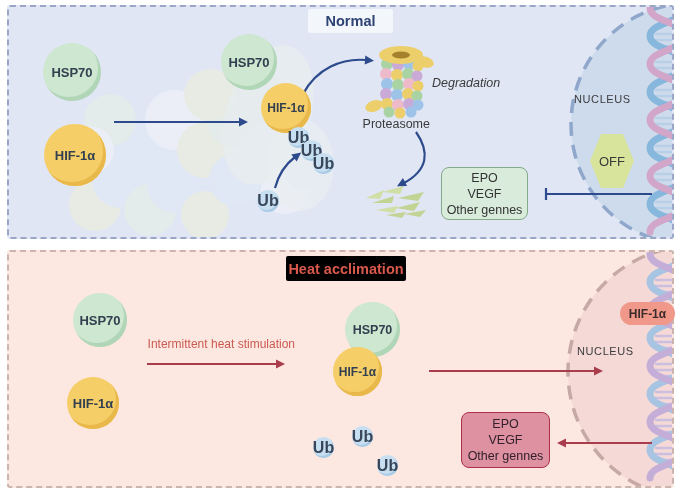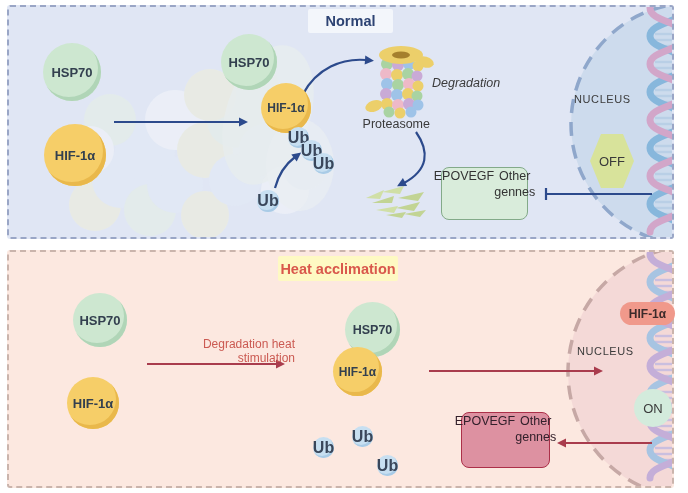--- a/index.html
+++ b/index.html
@@ -10,24 +10,24 @@
   #panel-heat{left:7px;top:250px;width:667px;height:238px;background:#fce8e0;border-color:#cab4ac;}
   .layer{position:absolute;left:0;top:0;width:688px;height:493px;pointer-events:none;}
   .circle{position:absolute;border-radius:50%;display:flex;align-items:center;justify-content:center;
           font-weight:700;color:#33404f;}
   .hsp{background:#cde7d0;box-shadow:inset -3px -4px 0 #b0d5b7;font-size:13px;}
   .hif{background:#f6ce68;box-shadow:inset -3px -4px 0 #e9b84b;font-size:13px;}
   .ub{background:#c7dff1;box-shadow:inset -1.5px -2px 0 #a9cbe6;font-size:16px;font-weight:700;color:#39465a;}
   .panel-title{position:absolute;display:flex;align-items:center;justify-content:center;
                font-weight:700;font-size:14.5px;border-radius:2px;}
   #title-normal{left:308px;top:9px;width:85px;height:24px;background:#f3f6fb;color:#2d4373;}
-  #title-heat{left:278px;top:256px;width:120px;height:25px;background:#fef9c3;color:#d9584c;}
+  #title-heat{left:286px;top:256px;width:120px;height:25px;background:#000000;color:#d9584c;}
   .caption{position:absolute;font-size:12.5px;color:#3a3a3a;text-align:right;}
   .genes-box{position:absolute;border-radius:8px;text-align:center;font-size:12.5px;line-height:16px;
-             display:flex;flex-direction:row;justify-content:center;font-weight:500;}
+             display:flex;flex-direction:column;justify-content:center;font-weight:500;}
   #genes-normal{left:441px;top:167px;width:85px;height:51px;background:#d9ecdb;border:1.5px solid #83aa89;color:#333;}
   #genes-heat{left:461px;top:412px;width:87px;height:54px;background:#dd91a1;border:1.5px solid #ac3049;color:#33202b;}
   .nucleus-label{position:absolute;font-size:11px;letter-spacing:0.6px;color:#3b3b3b;font-weight:500;}
   #off-hex{left:590px;top:134px;width:44px;height:54px;background:#d8e39b;
            clip-path:polygon(0% 50%,25% 0%,75% 0%,100% 50%,75% 100%,25% 100%);
            display:flex;align-items:center;justify-content:center;font-size:13px;font-weight:500;color:#3a3a3a;position:absolute;}
   #on-circle{left:634px;top:389px;width:38px;height:38px;background:#d3ebdc;font-size:13px;font-weight:500;color:#3a3a3a;}
   #nuclear-hif-pill{position:absolute;left:620px;top:302px;width:55px;height:23px;background:#f0998b;
                     border-radius:12px;display:flex;align-items:center;justify-content:center;
                     font-size:12px;font-weight:700;color:#3c2b2b;}
@@ -261,21 +261,21 @@
 
   <div id="title-heat" class="panel-title">Heat acclimation</div>
 
   <div class="circle hsp" style="left:73px;top:293px;width:54px;height:54px;">
     <span>HSP70</span>
   </div>
   <div class="circle hif" style="left:67px;top:377px;width:52px;height:52px;">
     <span>HIF-1α</span>
   </div>
 
-  <div id="stim-label" class="caption">Degradation heat stimulation</div>
+  <div id="stim-label" class="caption">Intermittent heat stimulation</div>
 
   <div class="circle hsp" style="left:345px;top:302px;width:55px;height:55px;font-size:12.5px;">
     <span>HSP70</span>
   </div>
   <div class="circle hif" style="left:333px;top:347px;width:49px;height:49px;font-size:12px;">
     <span>HIF-1α</span>
   </div>
 
   <div class="circle ub" style="left:352px;top:426px;width:21px;height:21px;">
     <span>Ub</span>
@@ -286,23 +286,20 @@
   <div class="circle ub" style="left:377px;top:455px;width:21px;height:21px;">
     <span>Ub</span>
   </div>
 
   <div class="nucleus-label" style="left:577px;top:345px;">NUCLEUS</div>
 
   <div id="nuclear-hif-pill">
     <span>HIF-1α</span>
   </div>
 
-  <div id="on-circle" class="circle">
-    <span>ON</span>
-  </div>
 
   <div id="genes-heat" class="genes-box">
     <div>EPO</div>
     <div>VEGF</div>
     <div>Other gennes</div>
   </div>
 
 </div>
 
 </body></html>

